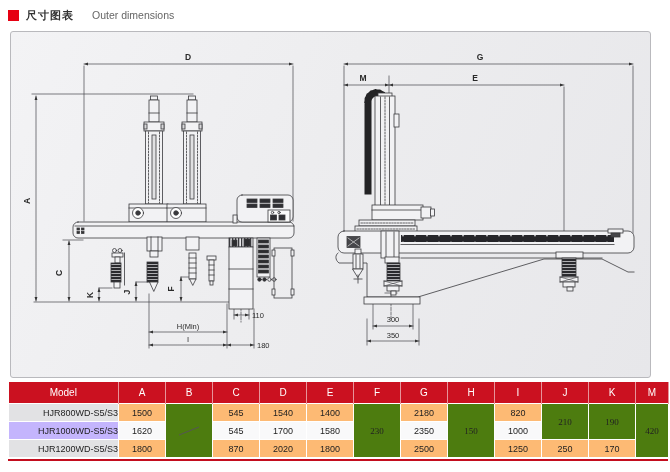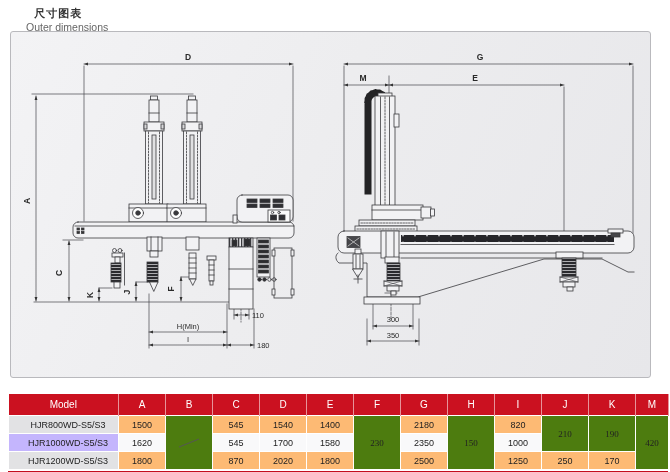--- a/index.html
+++ b/index.html
@@ -3,47 +3,47 @@
 <meta charset="utf-8">
 <style>
   html,body{margin:0;padding:0;}
   body{
     width:670px;height:472px;position:relative;overflow:hidden;
     background:#ffffff;
     font-family:"Liberation Sans", sans-serif;
     -webkit-font-smoothing:antialiased;
   }
   
-  .page-header{position:absolute;left:8px;top:6px;height:18px;display:flex;align-items:center;flex-direction:column;}
+  .page-header{position:absolute;left:8px;top:6px;height:18px;display:flex;align-items:center;}
   .red-square{width:11px;height:11px;background:#e60012;margin-right:7px;}
   .title-zh{font-size:11px;font-weight:700;color:#333;letter-spacing:1px;}
   .title-en{font-size:10.5px;color:#666;margin-left:18px;}
   
   .diagram-panel{
     position:absolute;left:10px;top:31px;width:639px;height:345px;
     border:1px solid #b9b9bd;border-radius:3px;
     background:linear-gradient(115deg,#f3f3f5 0%,#ededef 45%,#e7e7ea 100%);
   }
   .diagram-panel svg{display:block;}
   .dim-label{font-size:8.5px;font-weight:700;fill:#2a2a2a;}
   .dim-num{font-size:7.5px;font-weight:400;fill:#2a2a2a;}
   
-  .spec-table-wrap{position:absolute;left:8px;top:394px;width:660px;}
+  .spec-table-wrap{position:absolute;left:8px;top:382px;width:660px;}
   table.spec{border-collapse:collapse;table-layout:fixed;width:660px;font-size:9px;color:#222;}
   table.spec th{
     background:#cb1120;color:#fff;font-weight:400;font-size:10px;
     height:21px;border-right:1px solid rgba(255,255,255,.55);padding:0;
   }
   table.spec td{
     height:17px;text-align:center;vertical-align:middle;
     border:1px solid #fff;padding:0;background:#fdba74;
   }
   table.spec tr.row-even td{background:#f9f9fa;}
   table.spec td.merged{background:#4d7c0f;font-family:Liberation Serif, serif;}
-  table.spec td.model{text-align:center;padding-left:9px;background:#e2e2e4;}
+  table.spec td.model{text-align:right;padding-left:9px;background:#e2e2e4;}
   table.spec tr.row-even td.model{background:#c4b5fd;}
   .slash-mark{display:block;width:24px;height:12px;margin:0 auto;}
   .table-underline{height:2px;background:#c30d1e;margin-top:1px;}
 </style>
 </head>
 <body>
 
 <div class="page-header">
   <div class="red-square"></div>
   <span class="title-zh">尺寸图表</span>

